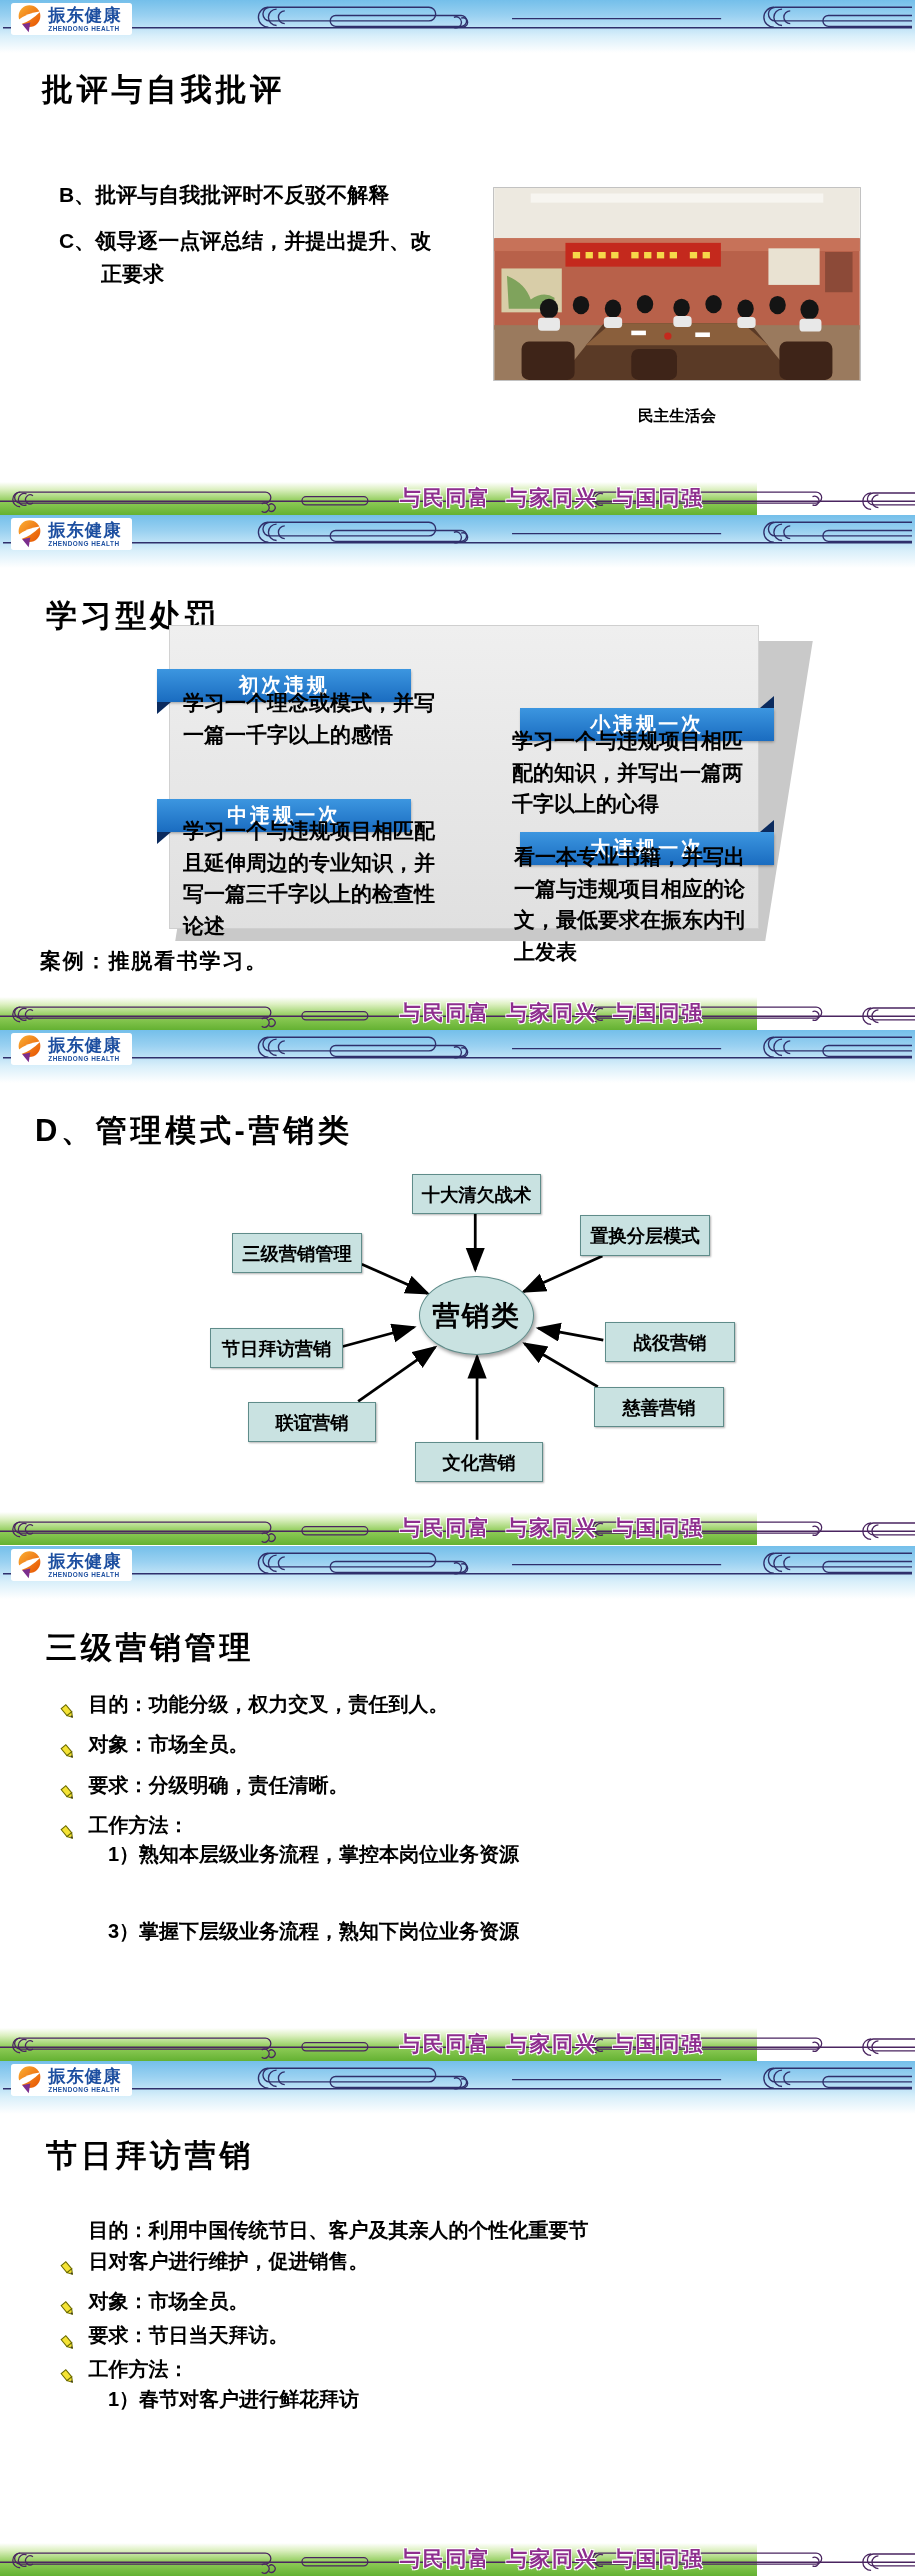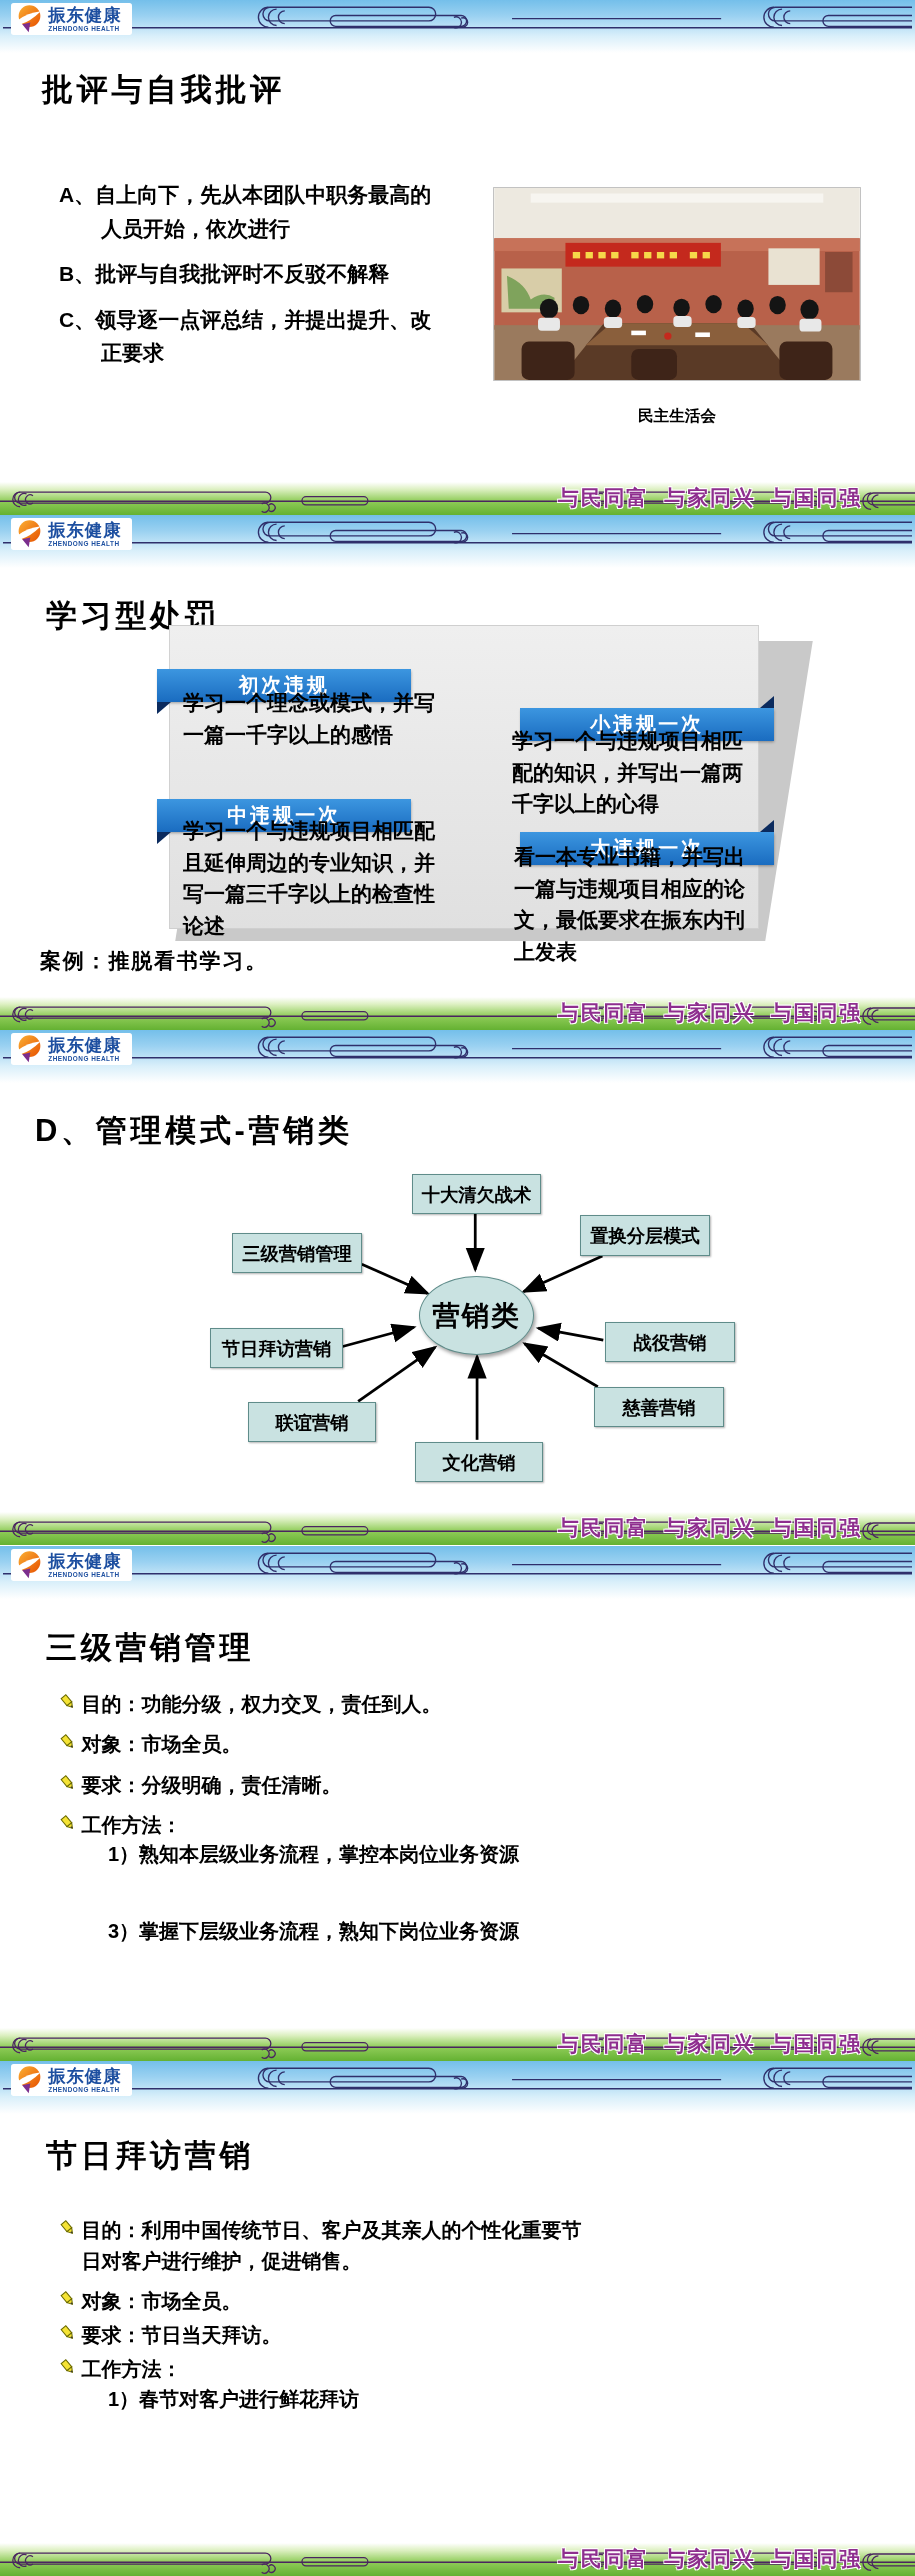--- a/index.html
+++ b/index.html
@@ -13,21 +13,21 @@
   .hdr-band{position:absolute;top:0;left:0;width:100%;height:53px;
     background:linear-gradient(180deg,#74BFEA 0%,#9AD1F1 30%,#D9EFFA 68%,#ffffff 100%);}
   .hdr-decor{position:absolute;top:0;left:0;width:915px;height:40px;}
   .logo{position:absolute;top:2.7px;left:11px;display:flex;align-items:center;gap:4.6px;
         background:#fff;padding:1.8px 11px 1.8px 3.7px;border-radius:2.7px;}
   .logo-mark{width:29px;height:29px;}
   .logo-cn{font-size:17.4px;font-weight:800;color:#1D4FA0;letter-spacing:0.9px;line-height:1.05;}
   .logo-en{font-size:6.4px;font-weight:700;color:#1D4FA0;letter-spacing:0.5px;}
 
   
-  .ftr{position:absolute;bottom:0;left:0;width:915px;height:33px;
+  .ftr{position:absolute;bottom:0;left:0;width:757px;height:33px;
     background:linear-gradient(180deg,#ffffff 0%,#DDF0C2 22%,#8FCC58 58%,#64B132 100%);}
   .ftr-decor{position:absolute;bottom:0;left:0;width:915px;height:33px;}
   .slogan{position:absolute;right:53px;bottom:2.7px;font-size:21px;font-weight:800;
     color:#8E2E8E;letter-spacing:1.8px;white-space:pre;
     text-shadow:0.9px 0.9px 0 #fff,-0.9px -0.9px 0 #fff,0.9px -0.9px 0 #fff,-0.9px 0.9px 0 #fff;}
 
   
   .s-title{position:absolute;font-size:31px;font-weight:800;letter-spacing:3.7px;color:#000;}
 
   
@@ -79,21 +79,21 @@
   .n7{left:400px;top:412px;width:126px;height:38px}
   .dg-center{position:absolute;left:404px;top:246px;width:113px;height:77px;border-radius:50%;
          background:#C9E2E1;border:1.4px solid #5F8C8A;display:flex;align-items:center;
          justify-content:center;font-size:27.5px;font-weight:800;letter-spacing:1.8px;
          box-shadow:1.8px 2.7px 3.7px rgba(0,0,0,.35);}
   .dg-arrows{position:absolute;left:0;top:0;width:915px;height:515px;pointer-events:none;}
 
   
   #s4 .s-title{left:46px;top:60px;}
   #s5 .s-title{left:46px;top:53px;}
-  .bullet-row{position:absolute;left:59px;display:flex;align-items:flex-start;gap:5px;}
+  .bullet-row{position:absolute;left:59px;display:flex;align-items:flex-end;gap:12px;}
   .bullet-row .txt{font-size:20px;font-weight:700;line-height:1.55;}
   .bullet-icon{width:17.4px;height:17.4px;flex:0 0 auto;margin-top:3.7px;}
   .step{position:absolute;left:108px;font-size:20px;font-weight:700;}
   #s4 .b0{top:143px}#s4 .b1{top:183px}#s4 .b2{top:224px}#s4 .b3{top:264px}
   #s4 .st0{top:295px}#s4 .st1{top:333px}#s4 .st2{top:372px}
   #s5 .b0{top:154px;width:567px}#s5 .b1{top:225px}#s5 .b2{top:259px}#s5 .b3{top:293px}
   #s5 .b0 .txt{width:509px}
   #s5 .st0{top:325px}#s5 .st1{top:362px}
 </style>
 </head>
@@ -232,21 +232,20 @@
             <use href="#logo-mark"></use>
           </svg>
         <div>
           <div class="logo-cn">振东健康</div>
           <div class="logo-en">ZHENDONG HEALTH</div>
         </div>
       </div>
     </div>
     <h1 class="s-title">批评与自我批评</h1>
     <div class="s1-list">
-      <div class="s1-item">A、自上向下，先从本团队中职务最高的人员开始，依次进行</div>
       <div class="s1-item">B、批评与自我批评时不反驳不解释</div>
       <div class="s1-item">C、领导逐一点评总结，并提出提升、改正要求</div>
     </div>
     <svg class="photo" viewBox="0 0 400 210">
         <use href="#meeting-photo"></use>
       </svg>
     <div class="photo-caption">民主生活会</div>
     <div class="ftr">
       <svg class="ftr-decor" viewBox="0 0 1000 36">
           <use href="#ftr-motifs"></use>

